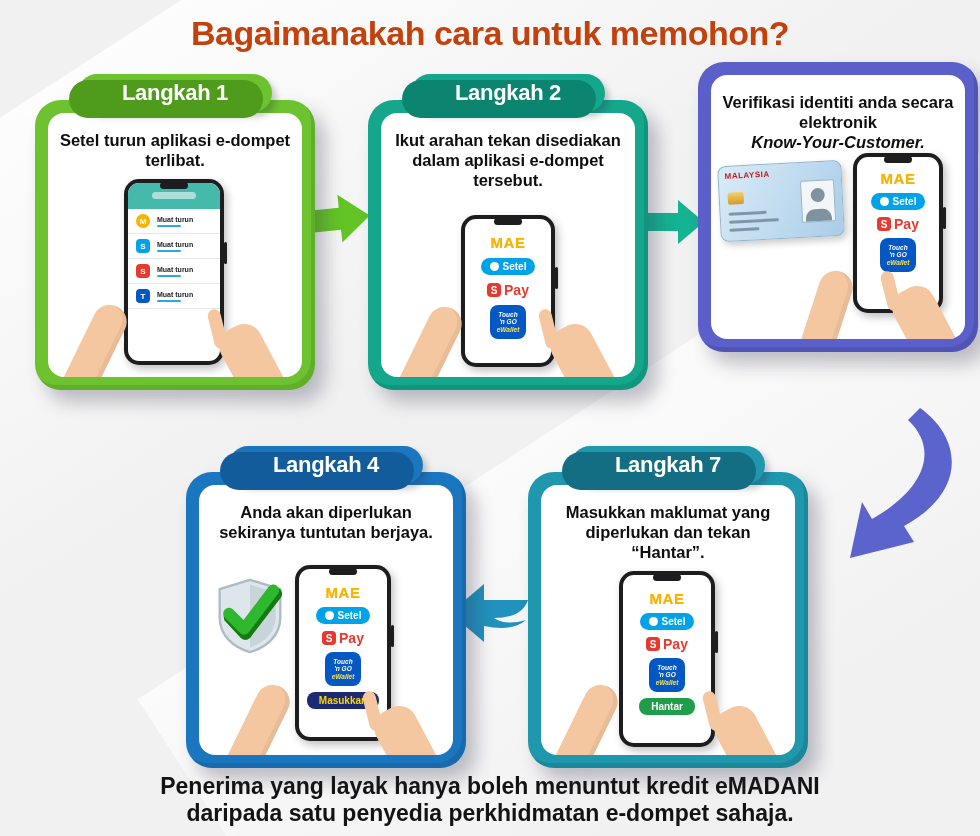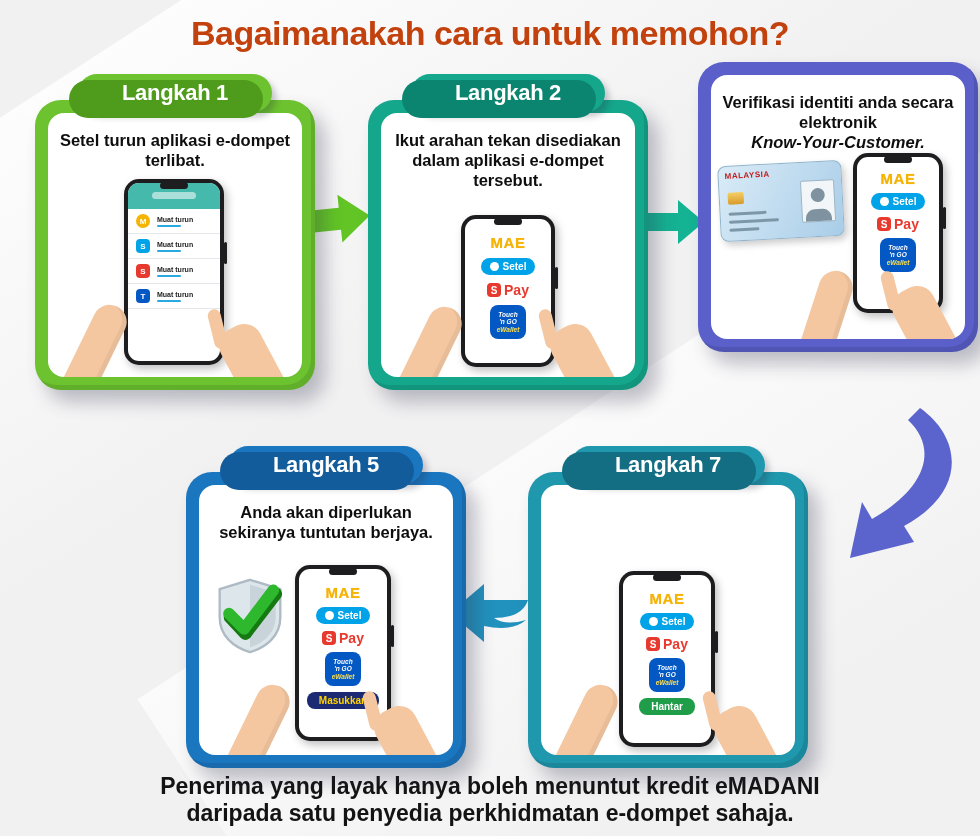--- a/index.html
+++ b/index.html
@@ -290,20 +290,21 @@
       <div class="arm" style="left:96px; bottom:-40px; transform:rotate(18deg);"></div>
       <div class="pointer" style="right:18px; bottom:-30px; transform:rotate(-28deg);"></div>
     </div>
   </div>
 </div>
 
 <div class="step-card row2" id="card4">
   <div class="badge">Langkah 7</div>
   <div class="card-body">
     <div class="card-inner">
+      <div class="card-text">Masukkan maklumat yang diperlukan dan tekan “Hantar”.</div>
       <div class="phone" style="left:78px; top:86px; width:96px; height:176px;">
         <div class="notch"></div>
         <div class="phone-screen">
           <div class="wallet-stack" style="gap:6px;">
             <div class="logo-mae">MAE</div>
             <div class="logo-setel">
                 <span class="setel-dot"></span>
                 <span>Setel</span>
               </div>
             <div class="logo-spay">
@@ -319,21 +320,21 @@
           </div>
         </div>
       </div>
       <div class="arm" style="left:26px; bottom:-36px; transform:rotate(26deg);"></div>
       <div class="pointer" style="right:26px; bottom:-34px; transform:rotate(-28deg);"></div>
     </div>
   </div>
 </div>
 
 <div class="step-card row2" id="card5">
-  <div class="badge">Langkah 5</div>
+  <div class="badge">Langkah 4</div>
   <div class="card-body">
     <div class="card-inner">
       <div class="card-text">Anda akan diperlukan sekiranya tuntutan berjaya.</div>
       <svg class="shield" style="left:16px; top:92px; width:70px; height:78px;" viewBox="0 0 60 66">
         <path d="M30 2 L56 10 V34 C56 50 44 60 30 64 C16 60 4 50 4 34 V10 Z" fill="#dde6ea" stroke="#aebbc4" stroke-width="2"></path>
         <path d="M30 6 L52 13 V34 C52 47 42 56 30 60 Z" fill="#c8d4da"></path>
         <path d="M13 34 L26 48 L52 14" fill="none" stroke="#157a12" stroke-width="11" stroke-linecap="round" stroke-linejoin="round"></path>
         <path d="M12 31 L25 44 L50 11" fill="none" stroke="#2eb82e" stroke-width="10" stroke-linecap="round" stroke-linejoin="round"></path>
       </svg>
       <div class="phone" style="left:96px; top:80px; width:96px; height:176px;">

